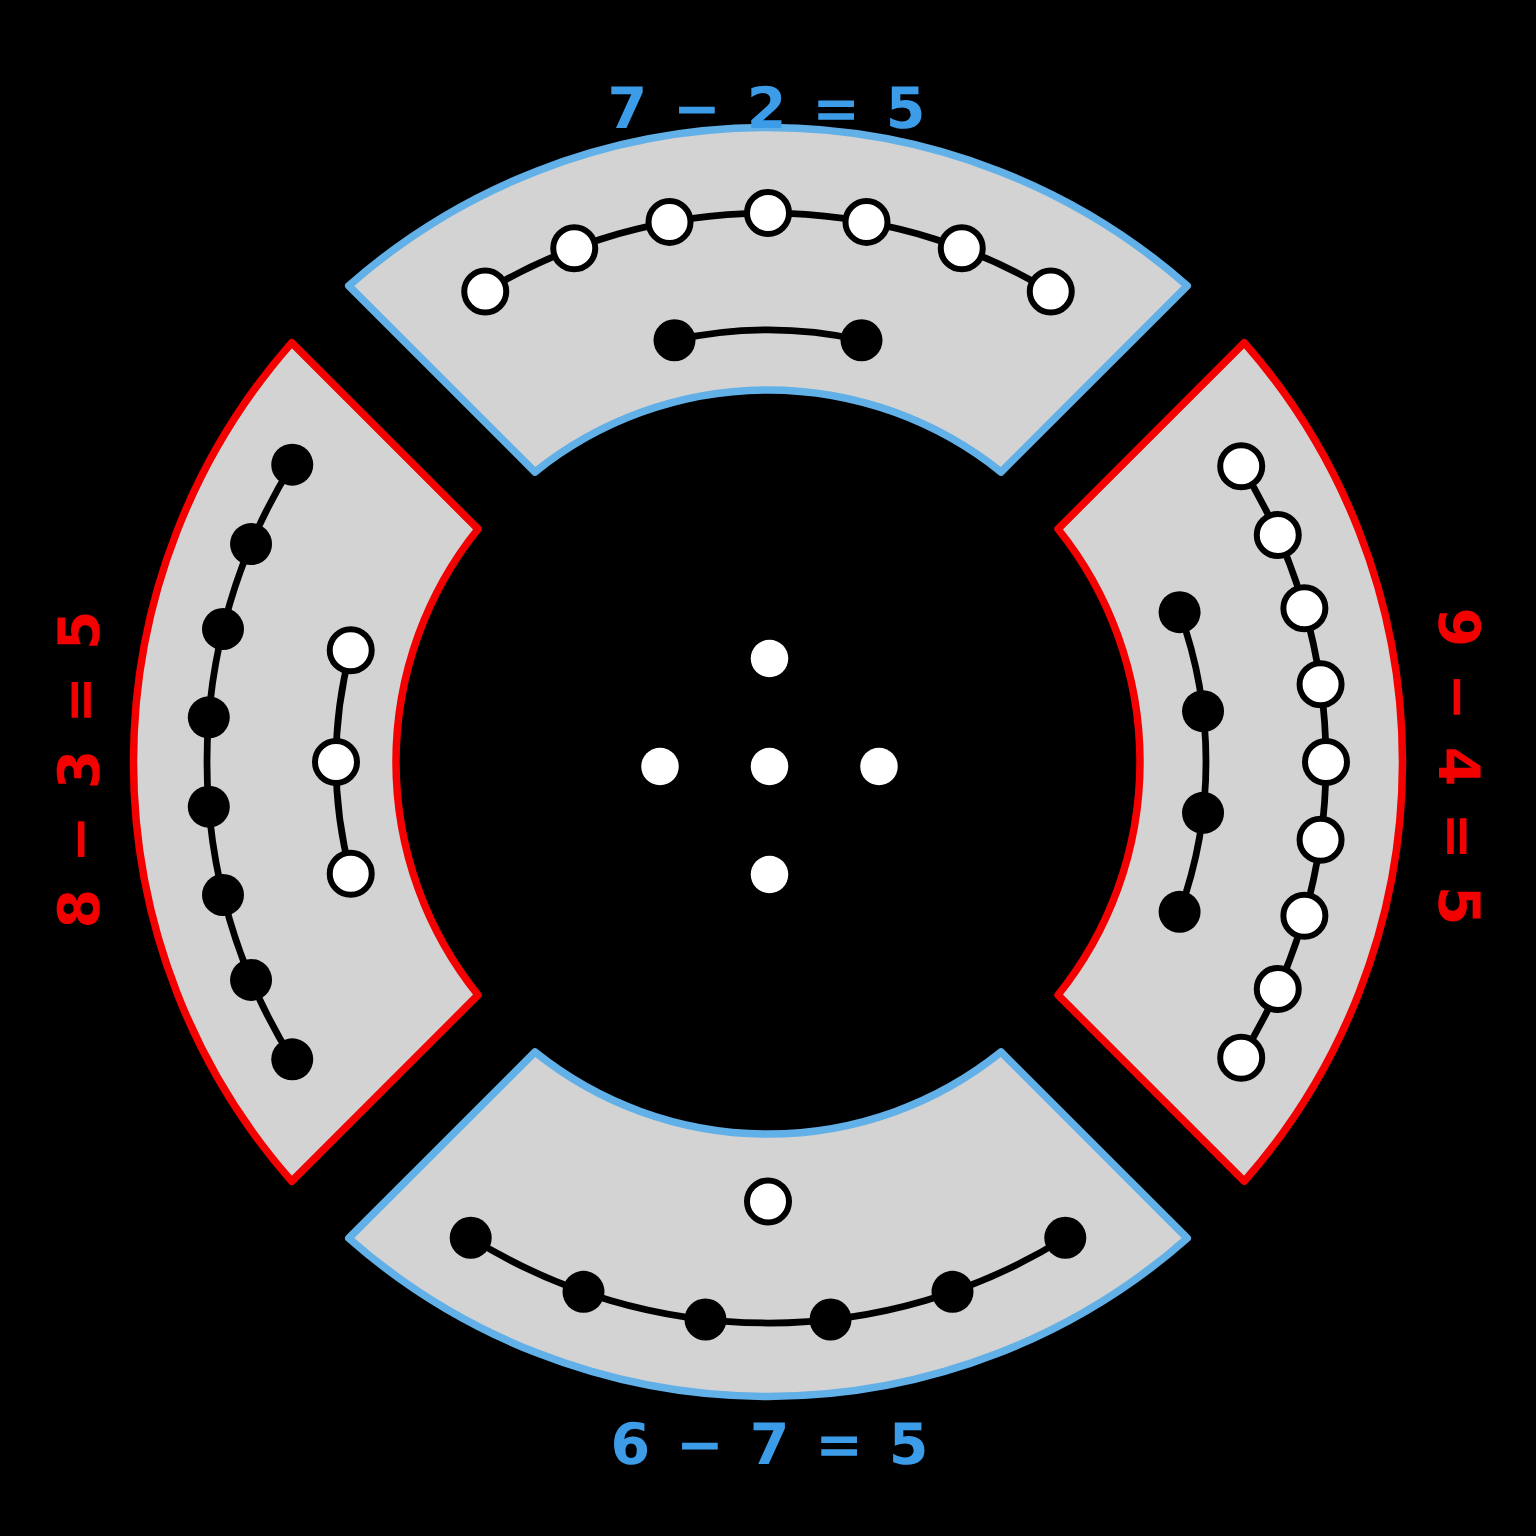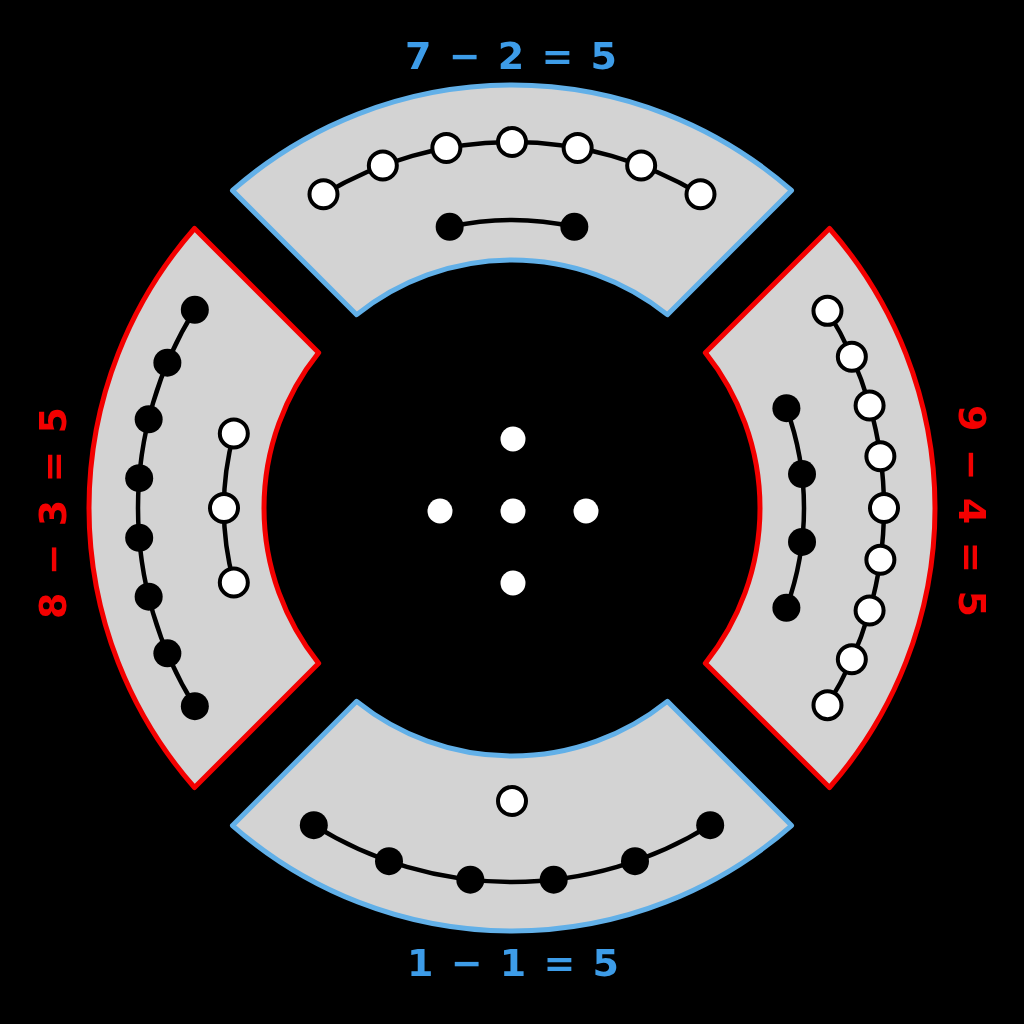--- a/index.html
+++ b/index.html
@@ -89,20 +89,20 @@
       <circle cx="233.81336202874837" cy="582.5398849895261" r="14" fill="#FFFFFF" stroke="#000000" stroke-width="4"></circle>
       <circle cx="224" cy="508.00000000000006" r="14" fill="#FFFFFF" stroke="#000000" stroke-width="4"></circle>
       <circle cx="233.81336202874832" cy="433.46011501047417" r="14" fill="#FFFFFF" stroke="#000000" stroke-width="4"></circle>
       <circle cx="513" cy="439" r="12.5" fill="#FFFFFF"></circle>
       <circle cx="440" cy="511" r="12.5" fill="#FFFFFF"></circle>
       <circle cx="513" cy="511" r="12.5" fill="#FFFFFF"></circle>
       <circle cx="586" cy="511" r="12.5" fill="#FFFFFF"></circle>
       <circle cx="513" cy="583" r="12.5" fill="#FFFFFF"></circle>
     </svg>
 
-  <div class="eq-label" id="label-top" style="left: 512px; top: 56px; color: rgb(61, 156, 232);">7 − 2 = 5</div>
+  <div class="eq-label" id="label-top" style="left: 512px; top: 72px; color: rgb(61, 156, 232);">7 − 2 = 5</div>
 
   <div class="eq-label rot-cw" id="label-right" style="left: 972px; top: 512px; color: rgb(243, 0, 0);">9 − 4 = 5</div>
 
-  <div class="eq-label" id="label-bottom" style="left: 514px; top: 963px; color: rgb(61, 156, 232);">1 − 1 = 5</div>
+  <div class="eq-label" id="label-bottom" style="left: 514px; top: 963px; color: rgb(61, 156, 232);">6 − 7 = 5</div>
 
   <div class="eq-label rot-ccw" id="label-left" style="left: 53px; top: 512px; color: rgb(243, 0, 0);">8 − 3 = 5</div>
 </div>
 
 </body></html>

